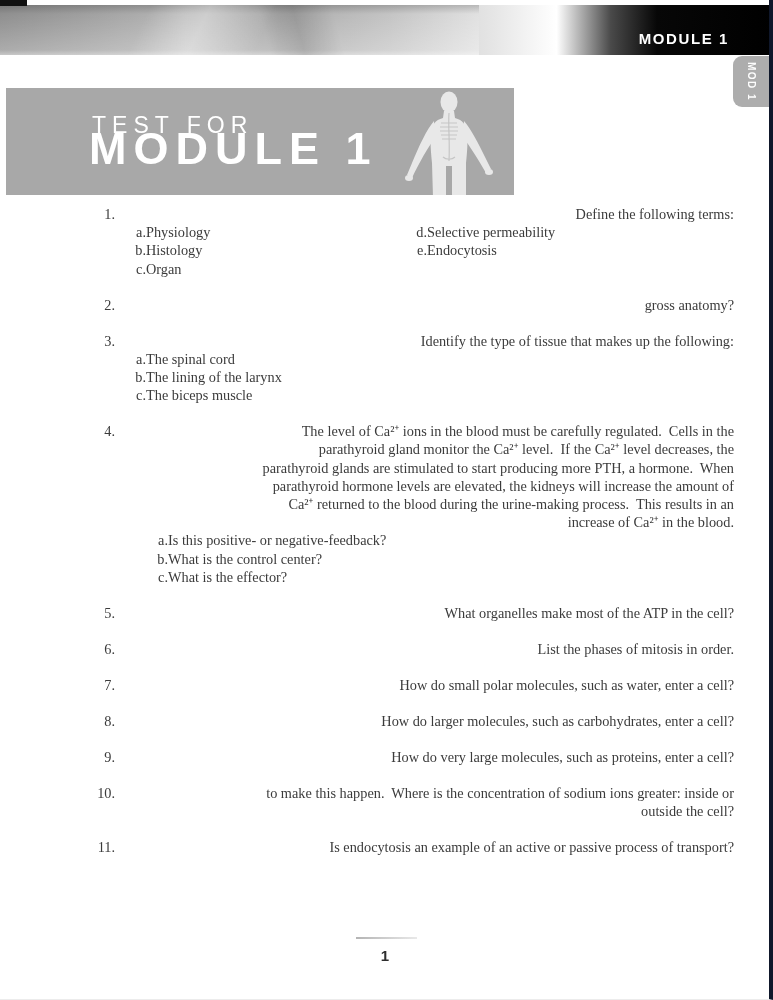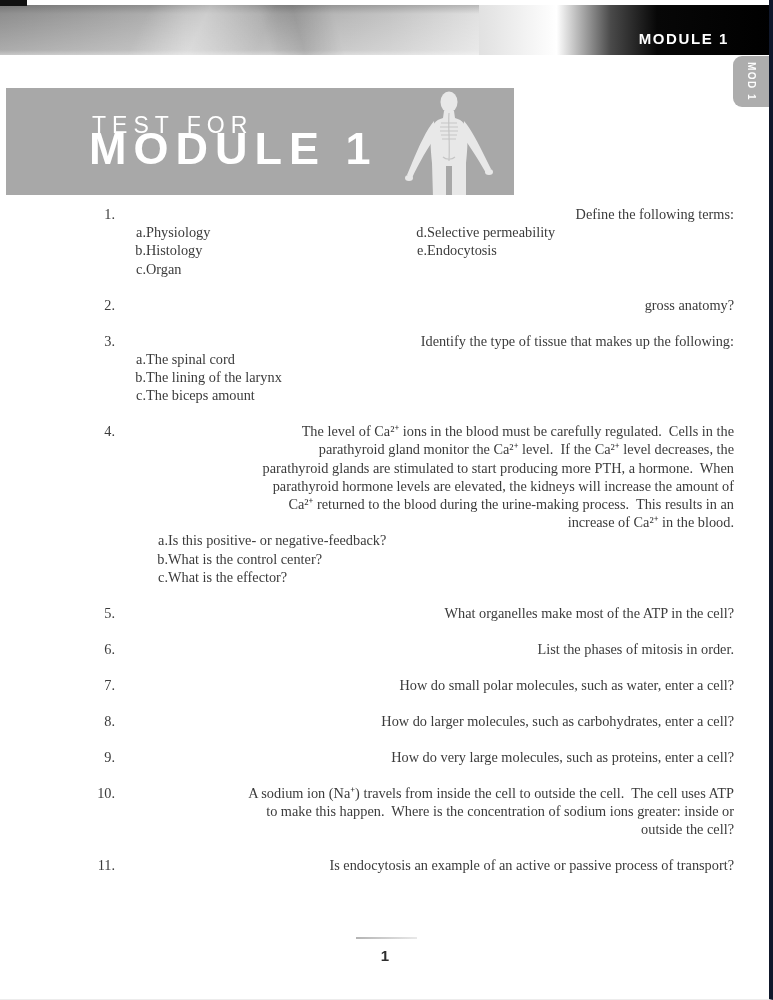--- a/index.html
+++ b/index.html
@@ -154,21 +154,21 @@
         <div class="sub">
             <span class="slet">a.</span>
             <span class="stext">The spinal cord</span>
           </div>
         <div class="sub">
             <span class="slet">b.</span>
             <span class="stext">The lining of the larynx</span>
           </div>
         <div class="sub">
             <span class="slet">c.</span>
-            <span class="stext">The biceps amount</span>
+            <span class="stext">The biceps muscle</span>
           </div>
       </div>
     </div>
 
     <div class="q">
       <div class="q-num">4.</div>
       <div class="q-body">
         <div class="line">The level of Ca²⁺ ions in the blood must be carefully regulated.  Cells in the</div>
         <div class="line">parathyroid gland monitor the Ca²⁺ level.  If the Ca²⁺ level decreases, the</div>
         <div class="line">parathyroid glands are stimulated to start producing more PTH, a hormone.  When</div>
@@ -223,21 +223,20 @@
     <div class="q">
       <div class="q-num">9.</div>
       <div class="q-body">
         <div class="line">How do very large molecules, such as proteins, enter a cell?</div>
       </div>
     </div>
 
     <div class="q">
       <div class="q-num">10.</div>
       <div class="q-body">
-        <div class="line">A sodium ion (Na⁺) travels from inside the cell to outside the cell.  The cell uses ATP</div>
         <div class="line">to make this happen.  Where is the concentration of sodium ions greater: inside or</div>
         <div class="line">outside the cell?</div>
       </div>
     </div>
 
     <div class="q">
       <div class="q-num">11.</div>
       <div class="q-body">
         <div class="line">Is endocytosis an example of an active or passive process of transport?</div>
       </div>

